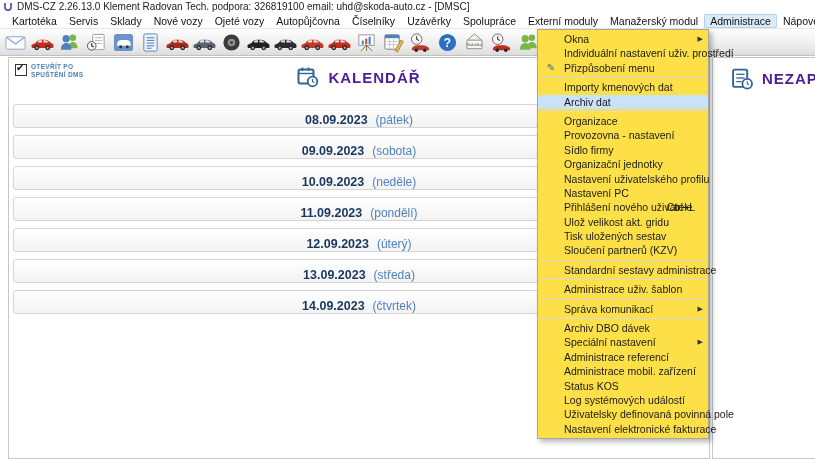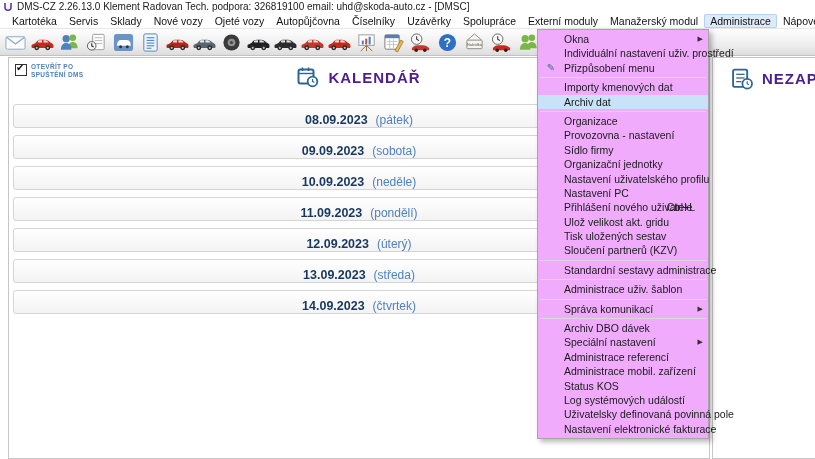--- a/index.html
+++ b/index.html
@@ -29,21 +29,21 @@
   .cb-group{position:absolute;top:5px;left:6px;display:flex;gap:4px;align-items:flex-start;}
   .cb-box{width:10px;height:10px;border:1px solid #333;background:#fff;position:relative;flex:0 0 auto;margin-top:1px;}
   .cb-check{position:absolute;left:0px;top:-2px;font-size:10px;color:#111;line-height:10px;}
   .cb-label{font-size:6.5px;font-weight:bold;color:#4f81bd;line-height:8px;letter-spacing:.3px;}
   
   .cal-rows{position:absolute;top:46px;left:4px;right:4px;display:flex;flex-direction:column;gap:7px;}
   .cal-row{height:22px;border:1px solid #d5d5d5;border-radius:3px;background:linear-gradient(#ffffff,#f3f3f3);display:flex;align-items:flex-end;justify-content:center;gap:8px;}
   .cal-date{font-weight:bold;font-size:12.5px;color:#17375e;}
   .cal-day{font-size:12px;color:#4f81bd;}
   
-  .context-menu{position:absolute;left:537px;top:29px;width:170px;background:#f0abfc;border:1px solid #a6a6a6;box-shadow:3px 3px 5px rgba(0,0,0,.28);padding:2px 0;z-index:20;}
+  .context-menu{position:absolute;left:537px;top:29px;width:170px;background:#fde047;border:1px solid #a6a6a6;box-shadow:3px 3px 5px rgba(0,0,0,.28);padding:2px 0;z-index:20;}
   .cm-item{position:relative;height:14.4px;line-height:14.4px;padding-left:26px;padding-right:16px;font-size:10.5px;color:#1a1a1a;white-space:nowrap;cursor:default;}
   .cm-item.f-highlighted{background:#c9e2f7;}
   .mi-icon{position:absolute;left:5px;top:0;width:16px;text-align:center;font-size:10px;color:#4a6d8c;display:none;}
   .cm-item.f-icon .mi-icon{display:block;}
   .mi-shortcut{position:absolute;right:13px;top:0;}
   .mi-arrow{position:absolute;right:5px;top:0;font-size:7px;color:#333;display:none;}
   .cm-item.f-submenu .mi-arrow{display:block;}
   .context-menu .separator{height:1px;background:#d9d9d9;margin:2px 2px;padding:0;line-height:0;}
 </style>
 </head>

